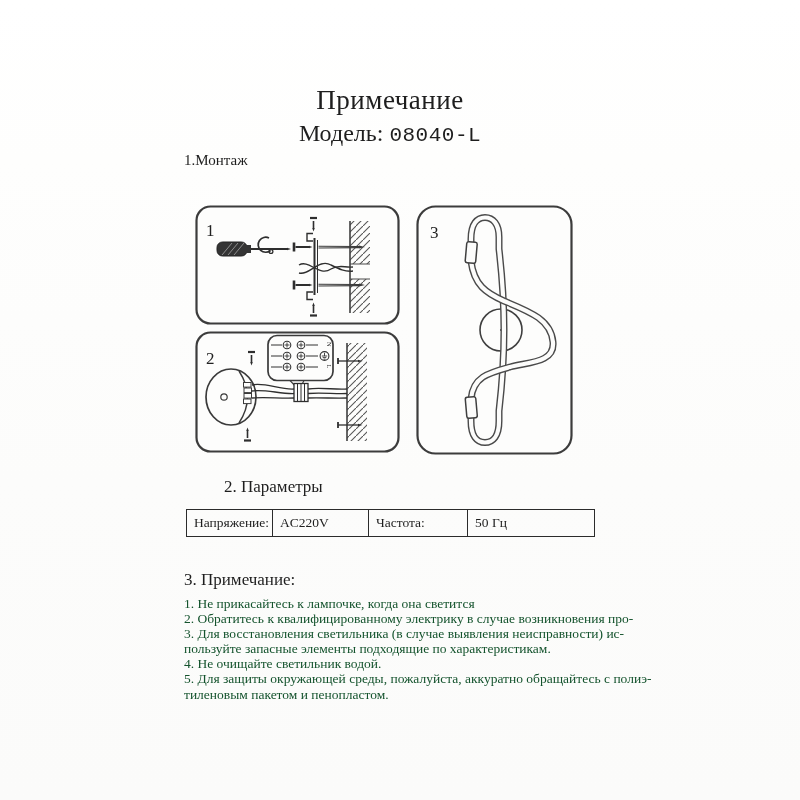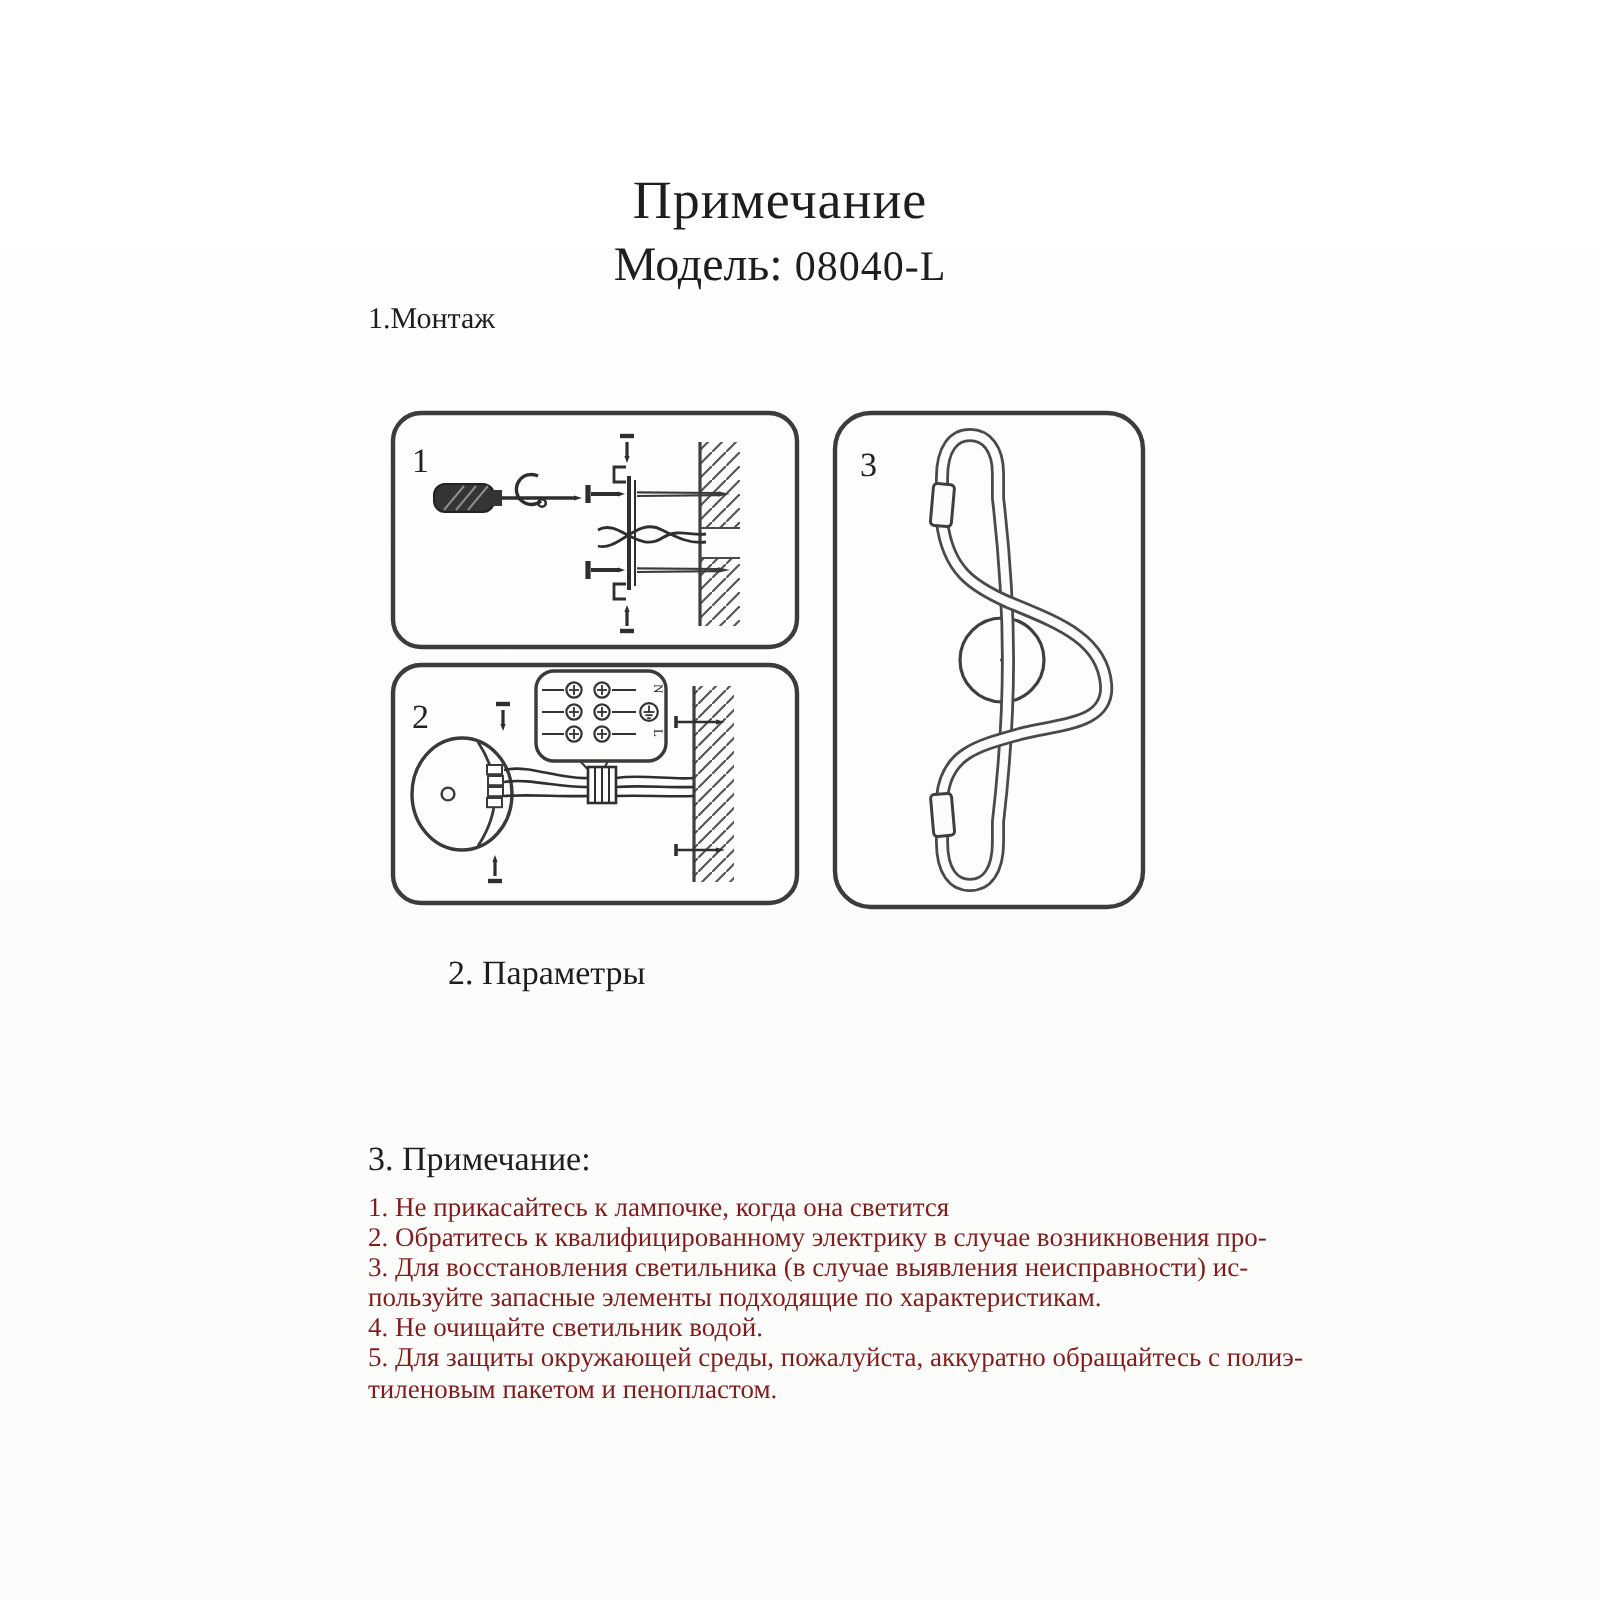--- a/index.html
+++ b/index.html
@@ -6,41 +6,41 @@
   body{
     width:800px;height:800px;position:relative;overflow:hidden;
     background:linear-gradient(180deg,#ffffff 0%,#fefefd 20%,#fcfcfb 60%,#fbfbfa 100%);
     font-family:"Liberation Serif", serif;
     color:#1e1e1e;
   }
   .abs{position:absolute;}
   .head-block{left:100px;top:84px;width:580px;text-align:center;}
   .doc-title{font-size:27px;line-height:32px;letter-spacing:.5px;}
   .model-line{font-size:24px;line-height:30px;margin-top:2px;}
-  .model-value{font-family:Liberation Serif, serif;font-size:21px;letter-spacing:.5px;}
+  .model-value{font-family:Liberation Mono, monospace;font-size:21px;letter-spacing:.5px;}
   .h-montage{left:184px;top:152px;font-size:15px;}
   .h-sec{font-size:17px;}
   .h-params{left:184px;top:477px;margin-left:40px;}
   .h-notes{left:184px;top:570px;}
   svg{display:block;}
   .panel-svg{position:absolute;}
   #p1{left:195px;top:205px;}
   #p2{left:195px;top:331px;}
   #p3{left:416px;top:205px;}
   table.params{
     position:absolute;left:186px;top:509px;border-collapse:collapse;
     font-size:13.5px;table-layout:fixed;
   }
   table.params td{
     border:1.5px solid #2b2b2b;height:26px;padding:0 0 0 7px;vertical-align:middle;
     white-space:nowrap;overflow:hidden;
   }
   td.c0{width:78px;} td.c1{width:88px;} td.c2{width:91px;} td.c3{width:119px;}
   .watt{font-size:16px;font-family:"Liberation Sans",sans-serif;letter-spacing:.5px;}
-  .notes{left:184px;top:596px;width:445px;font-size:13.5px;color:#7f1d1d;}
+  .notes{left:184px;top:596px;width:445px;font-size:13.5px;color:#14532d;}
   .notes div{line-height:15.1px;white-space:nowrap;}
   .stepnum{font-family:"Liberation Serif",serif;}
 </style>
 </head>
 <body>
 
 <div class="abs head-block">
   <div class="doc-title">Примечание</div>
   <div class="model-line">
     <span>Модель:</span>
@@ -262,20 +262,26 @@
   </g>
   <g>
     <rect x="50" y="192" width="10.5" height="21" rx="2" fill="#fcfcfb" stroke="#3f3f3f" stroke-width="1.5" transform="rotate(-5 55 202)"></rect>
   </g>
 </svg>
 
 <div class="abs h-sec h-params">2. Параметры</div>
 
 <table class="params">
   <tbody>
+      <tr>
+    <td class="c0">Напряжение:</td>
+    <td class="c1">AC220V</td>
+    <td class="c2">Частота:</td>
+    <td class="c3">50 Гц</td>
+  </tr>
 </tbody>
   </table>
 
 <div class="abs h-sec h-notes">3. Примечание:</div>
 
 <div class="abs notes">
   <div>1. Не прикасайтесь к лампочке, когда она светится</div>
   <div>2. Обратитесь к квалифицированному электрику в случае возникновения про-</div>
   <div>3. Для восстановления светильника (в случае  выявления неисправности) ис-</div>
   <div>пользуйте запасные элементы подходящие по характеристикам.</div>

